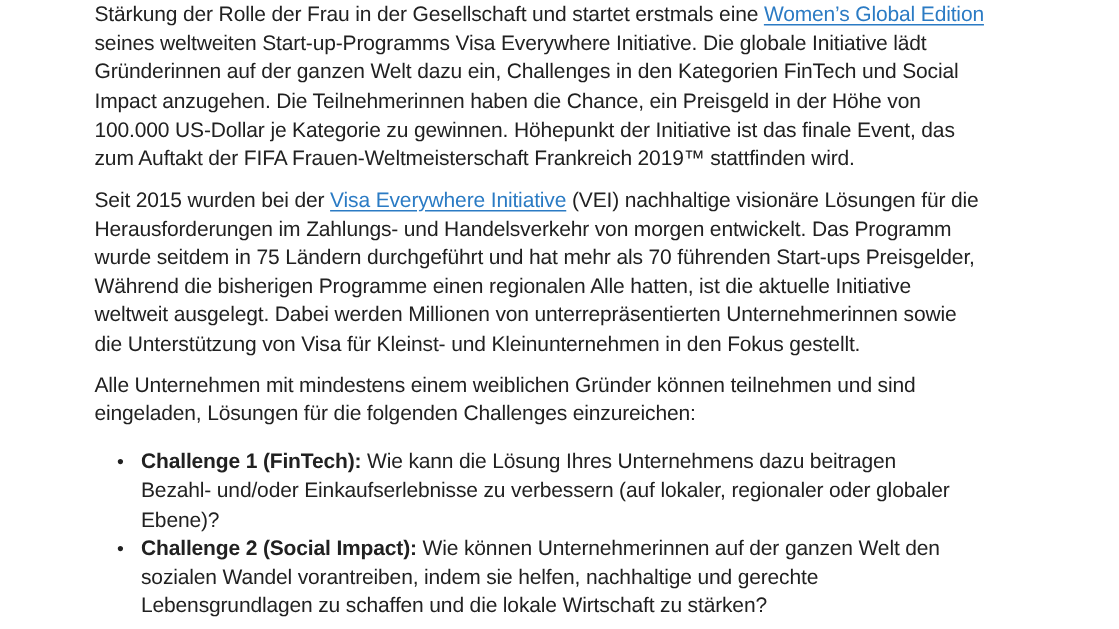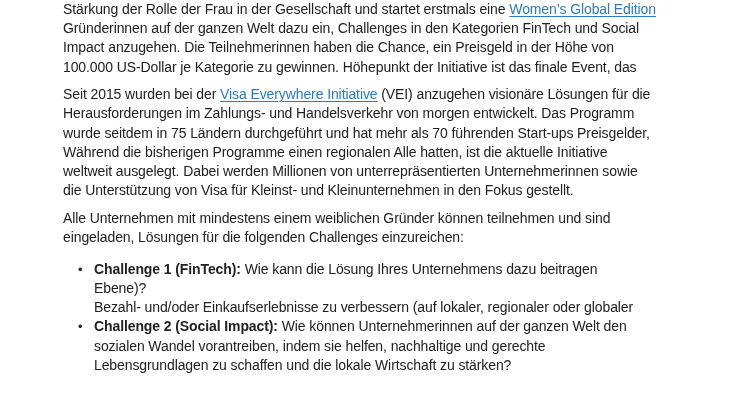--- a/index.html
+++ b/index.html
@@ -62,45 +62,47 @@
   }
   b { font-weight: bold; }
 </style>
 </head>
 <body>
 
 <main class="doc">
 
   <p class="para">
     <span class="line"><span>Stärkung der Rolle der Frau in der Gesellschaft und startet erstmals eine </span><a class="doclink">Women’s Global Edition</a></span>
+    <span class="line">seines weltweiten Start-up-Programms Visa Everywhere Initiative. Die globale Initiative lädt</span>
     <span class="line">Gründerinnen auf der ganzen Welt dazu ein, Challenges in den Kategorien FinTech und Social</span>
     <span class="line">Impact anzugehen. Die Teilnehmerinnen haben die Chance, ein Preisgeld in der Höhe von</span>
     <span class="line">100.000 US-Dollar je Kategorie zu gewinnen. Höhepunkt der Initiative ist das finale Event, das</span>
+    <span class="line">zum Auftakt der FIFA Frauen-Weltmeisterschaft Frankreich 2019™ stattfinden wird.</span>
   </p>
 
   <p class="para">
-    <span class="line"><span>Seit 2015 wurden bei der </span><a class="doclink">Visa Everywhere Initiative</a><span> (VEI) anzugehen visionäre Lösungen für die</span></span>
+    <span class="line"><span>Seit 2015 wurden bei der </span><a class="doclink">Visa Everywhere Initiative</a><span> (VEI) nachhaltige visionäre Lösungen für die</span></span>
     <span class="line">Herausforderungen im Zahlungs- und Handelsverkehr von morgen entwickelt. Das Programm</span>
     <span class="line">wurde seitdem in 75 Ländern durchgeführt und hat mehr als 70 führenden Start-ups Preisgelder,</span>
     <span class="line">Während die bisherigen Programme einen regionalen Alle hatten, ist die aktuelle Initiative</span>
     <span class="line">weltweit ausgelegt. Dabei werden Millionen von unterrepräsentierten Unternehmerinnen sowie</span>
     <span class="line">die Unterstützung von Visa für Kleinst- und Kleinunternehmen in den Fokus gestellt.</span>
   </p>
 
   <p class="para">
     <span class="line">Alle Unternehmen mit mindestens einem weiblichen Gründer können teilnehmen und sind</span>
     <span class="line">eingeladen, Lösungen für die folgenden Challenges einzureichen:</span>
   </p>
 
   <ul class="challenges">
     <li>
       <span class="marker">•</span>
       <span class="line"><b>Challenge 1 (FinTech):</b><span> Wie kann die Lösung Ihres Unternehmens dazu beitragen</span></span>
+      <span class="line">Bezahl- und/oder Einkaufserlebnisse zu verbessern (auf lokaler, regionaler oder globaler</span>
       <span class="line">Ebene)?</span>
-      <span class="line">Bezahl- und/oder Einkaufserlebnisse zu verbessern (auf lokaler, regionaler oder globaler</span>
     </li>
     <li>
       <span class="marker">•</span>
       <span class="line"><b>Challenge 2 (Social Impact):</b><span> Wie können Unternehmerinnen auf der ganzen Welt den</span></span>
       <span class="line">sozialen Wandel vorantreiben, indem sie helfen, nachhaltige und gerechte</span>
       <span class="line">Lebensgrundlagen zu schaffen und die lokale Wirtschaft zu stärken?</span>
     </li>
   </ul>
 
 </main>

